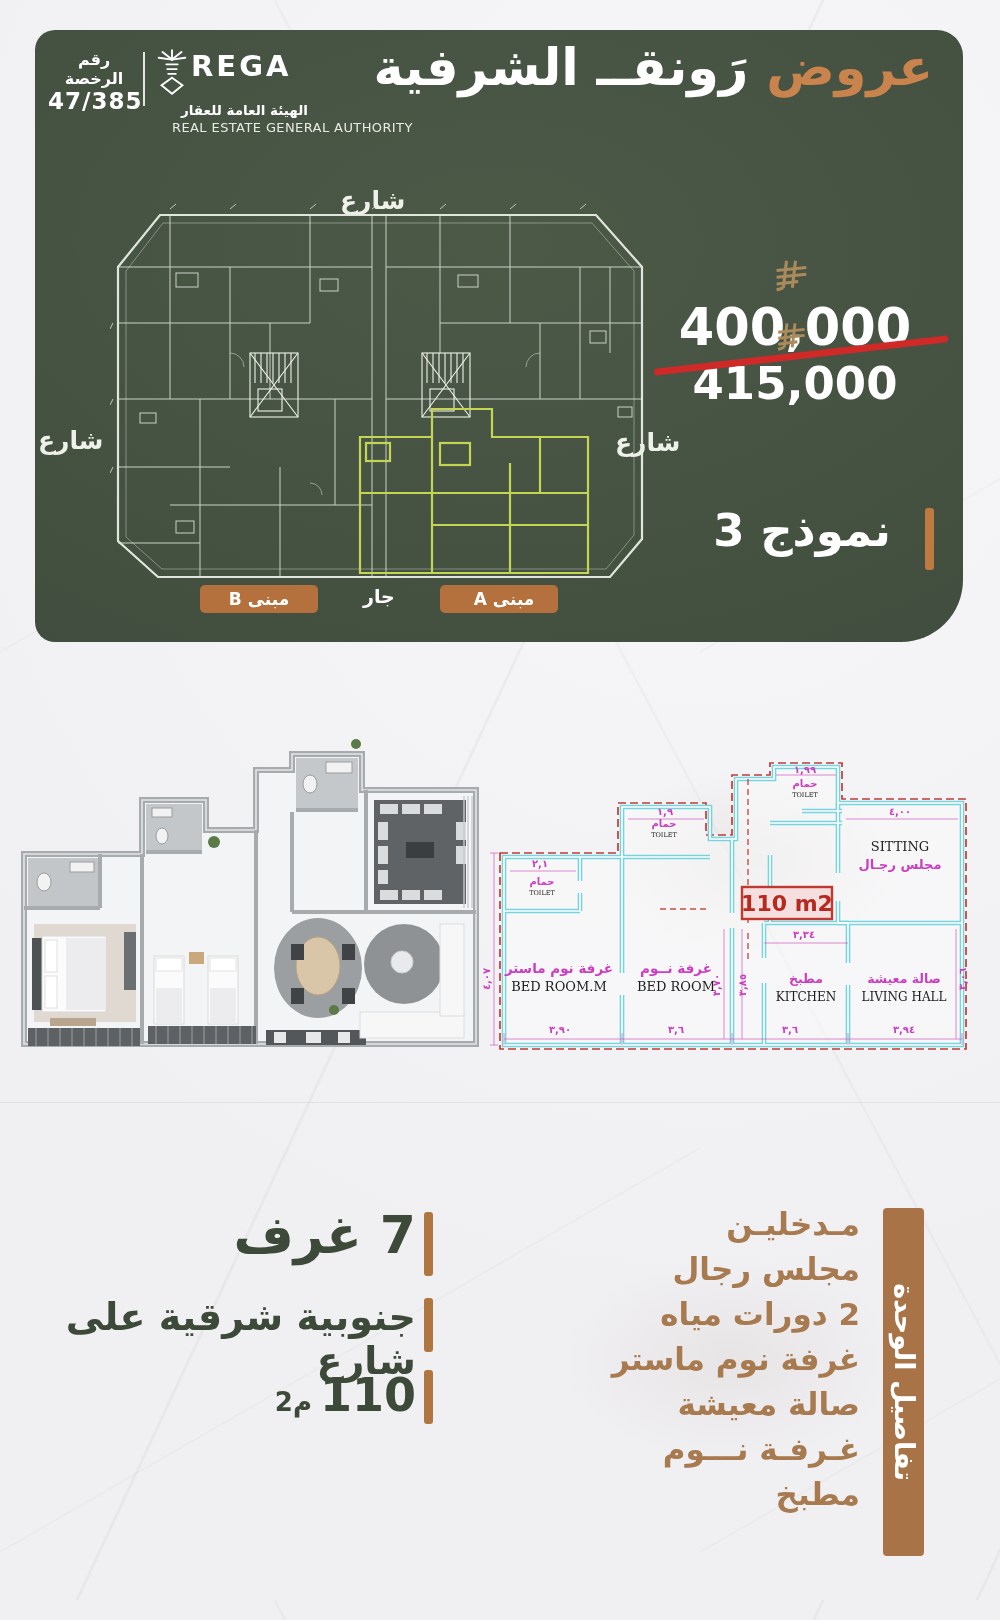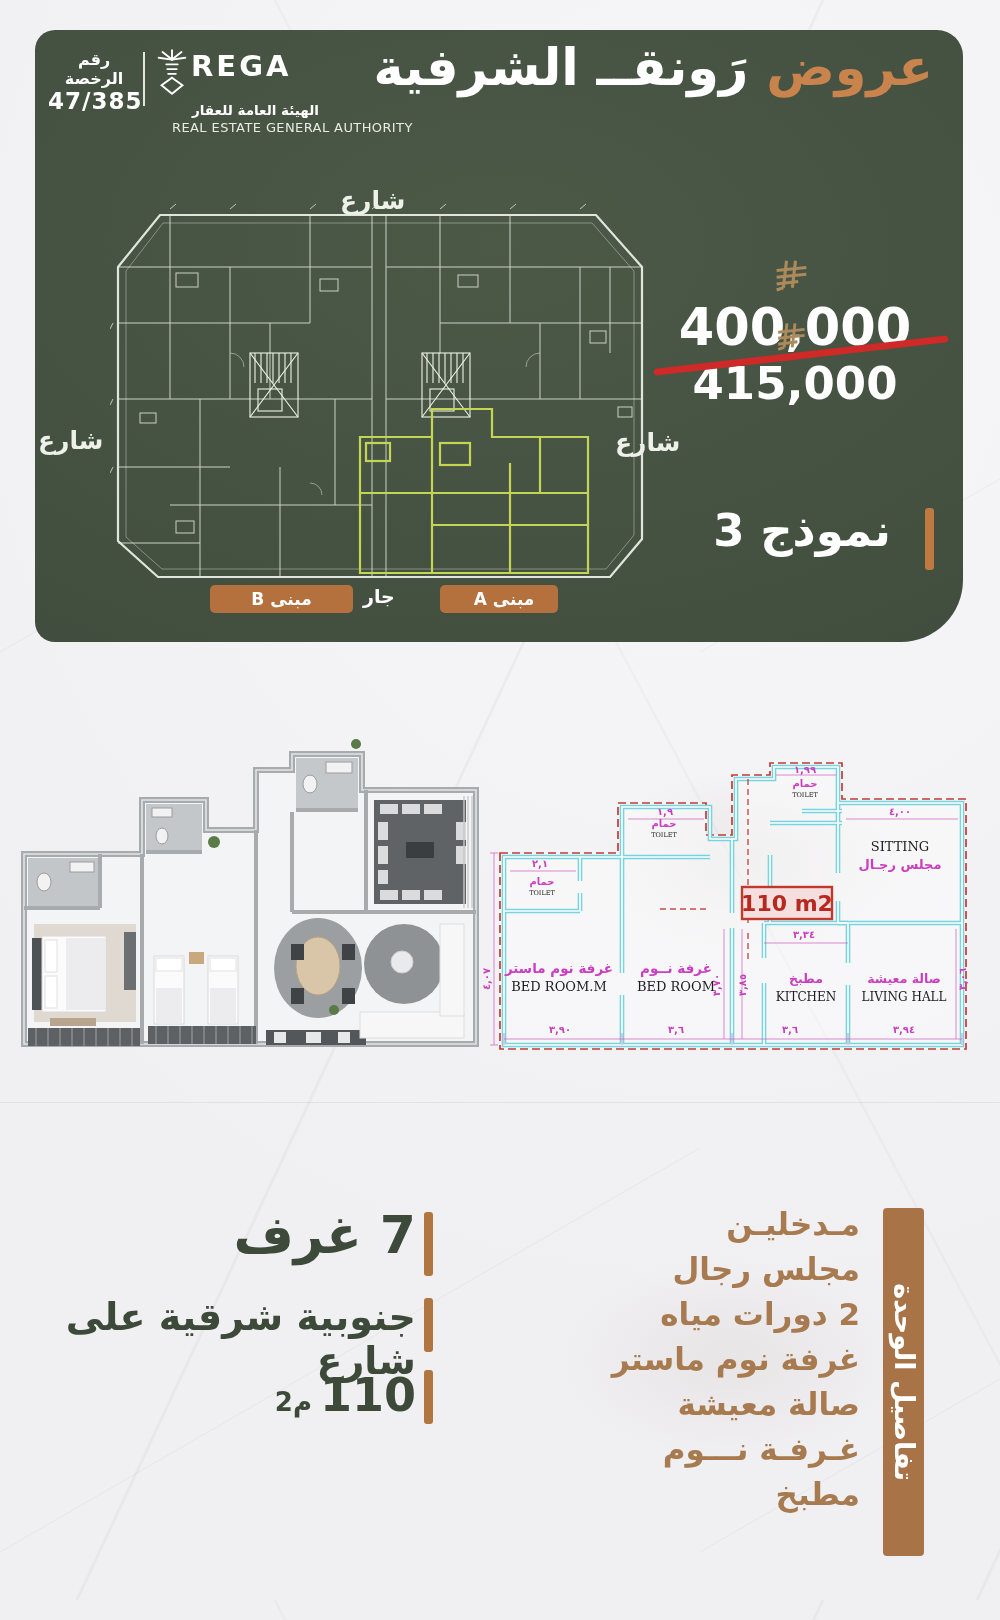--- a/index.html
+++ b/index.html
@@ -31,21 +31,21 @@
     background:radial-gradient(130% 120% at 50% 35%, #4c5947 0%, #435040 55%, #3b463a 100%);
     border-radius:20px 26px 62px 20px;
   }
   .license{left:13px;top:20px;width:92px;text-align:center;color:#fff;direction:rtl;}
   .license .l1{font-size:16px;font-weight:bold;}
   .license .l2{font-size:23px;font-weight:bold;letter-spacing:1px;direction:ltr;}
   .lic-divider{left:108px;top:22px;width:2px;height:54px;background:rgba(255,255,255,.85);}
   .rega{left:118px;top:16px;width:200px;color:#fff;}
   .rega-row{display:flex;align-items:flex-start;}
   .rega-name{font-size:29px;font-weight:bold;letter-spacing:3px;line-height:1;margin-top:6px;}
-  .rega-ar{font-size:13.5px;font-weight:bold;direction:rtl;text-align:left;margin-top:2px;margin-left:39px;}
+  .rega-ar{font-size:13.5px;font-weight:bold;direction:rtl;text-align:left;margin-top:2px;margin-left:28px;}
   .rega-en{font-size:13px;letter-spacing:.4px;margin-left:19px;margin-top:2px;white-space:nowrap;color:#e8ebe5;}
   .title{right:30px;top:8px;width:560px;text-align:right;direction:rtl;font-size:51px;font-weight:bold;color:#fff;letter-spacing:-1px;}
   .title .accent{color:#c9834d;}
 
   .street{color:#eef1ea;font-weight:bold;font-size:25px;}
   .chip{
     height:28px;background:#b5713d;border-radius:5px;color:#fff;
     font-size:17px;font-weight:bold;display:flex;align-items:center;justify-content:center;
     direction:rtl;padding:0 10px;box-sizing:border-box;
   }
@@ -226,21 +226,21 @@
         <path d="M13.5 33 L6 35.5"></path>
       </svg>
     </span>
     <span class="num">415,000</span>
   </div>
   <div class="abs strike"></div>
 
   <div class="abs model">نموذج 3</div>
   <div class="abs model-bar"></div>
 
-  <div class="abs chip" style="left:175px;top:555px;width:143px;">مبنى B</div>
+  <div class="abs chip" style="left:165px;top:555px;width:118px;">مبنى B</div>
   <div class="abs neighbor" style="left:328px;top:555px;">جار</div>
   <div class="abs chip" style="left:405px;top:555px;width:118px;padding-left:20px;">مبنى A</div>
 </div>
 
 <svg class="abs" style="left:8px;top:712px;" width="474" height="346" viewBox="0 0 474 346">
   <path d="M16 142 H134 V88 H198 V118 H248 V58 H284 V42 H354 V78 H468 V332 H16 Z" fill="#f3f4f5" stroke="#a7abad" stroke-width="6"></path>
   <path d="M16 142 H134 V88 H198 V118 H248 V58 H284 V42 H354 V78 H468 V332 H16 Z" fill="none" stroke="#e3e5e6" stroke-width="1.6"></path>
 
   <rect x="20" y="146" width="72" height="50" fill="#c2c6c8"></rect>
   <rect x="138" y="92" width="56" height="48" fill="#c3c7c9"></rect>

